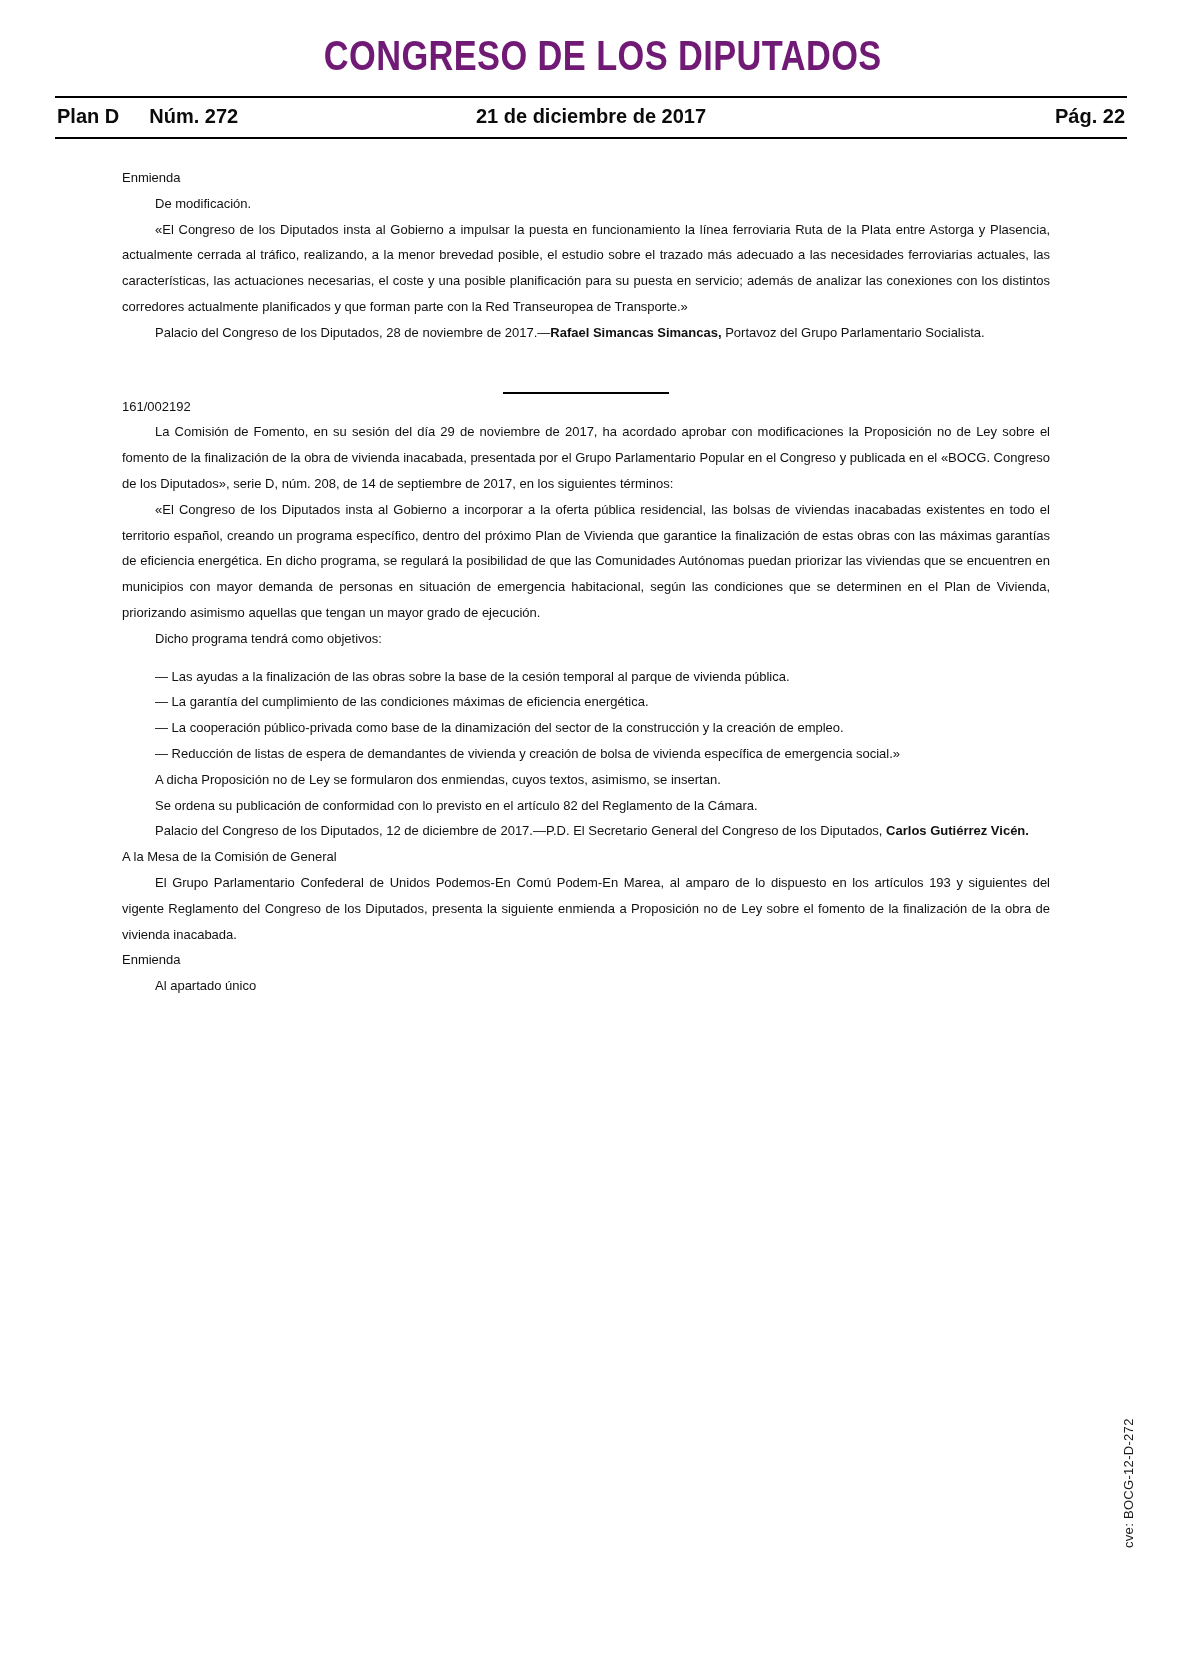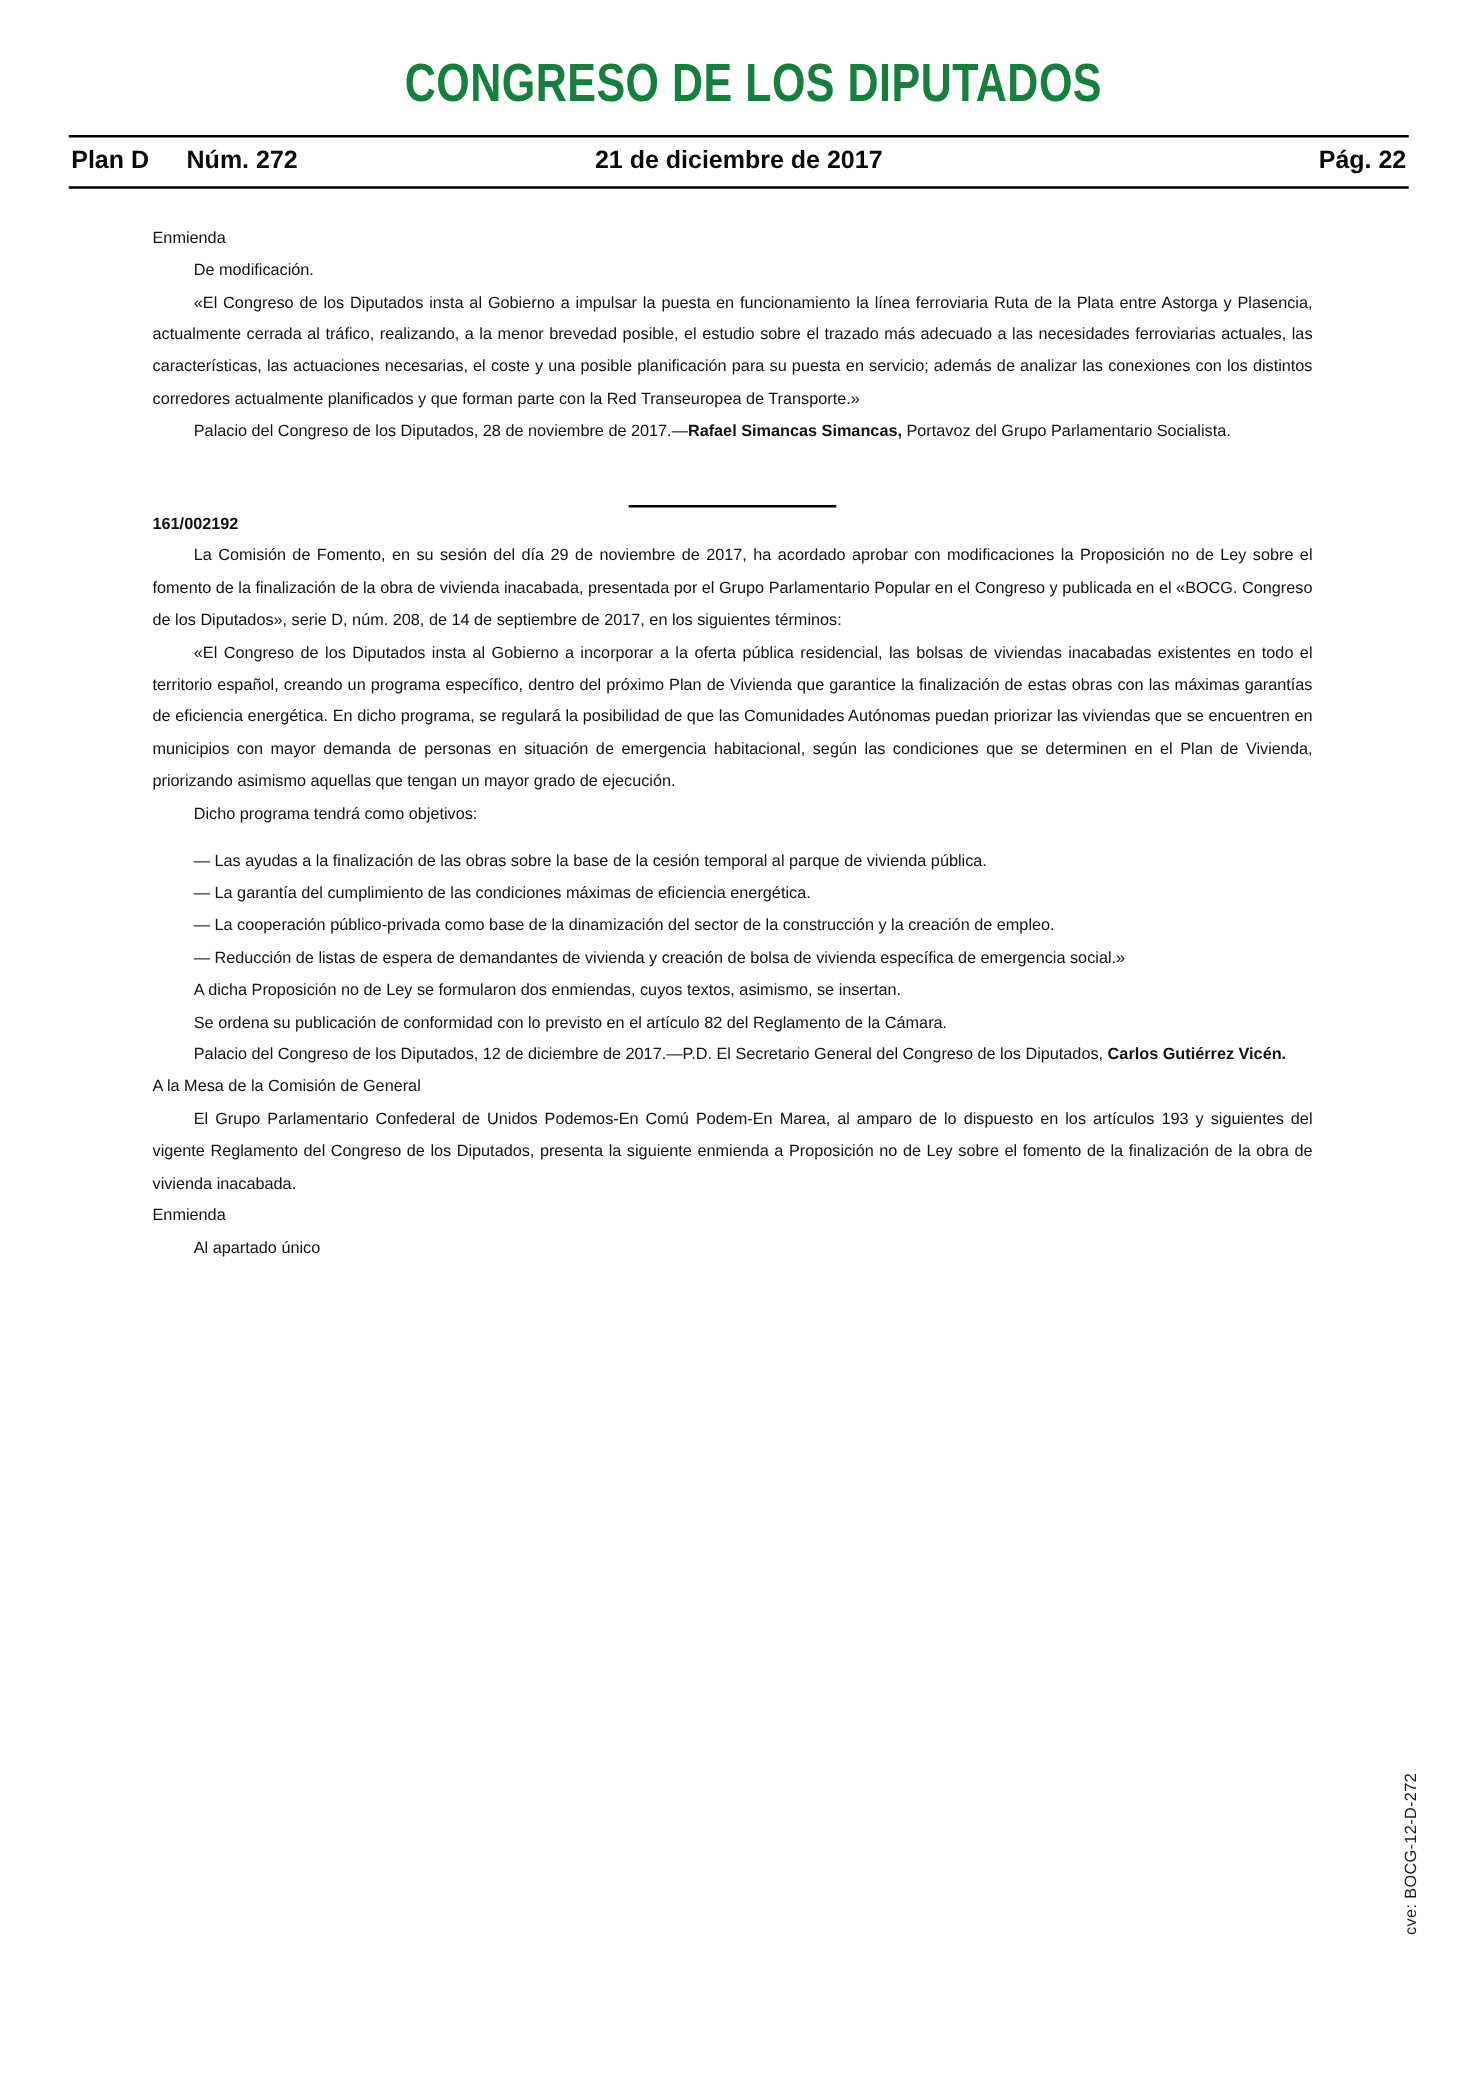--- a/index.html
+++ b/index.html
@@ -7,21 +7,21 @@
   body {
     width:1180px; height:1669px; position:relative; overflow:hidden;
     font-family:"Liberation Sans","DejaVu Sans",sans-serif; color:#0d0d0d;
   }
   .page { position:absolute; inset:0; background:#fff; }
 
   
   .header { padding-top:32px; text-align:center; }
   .condense { display:inline-block; transform:scaleX(0.80); transform-origin:50% 50%; white-space:nowrap; }
   .bulletin-title { font-size:34px; font-weight:bold; line-height:38px; color:#8d8d8d; letter-spacing:0.5px; }
-  .organ-title   { font-size:43px; font-weight:bold; line-height:46px; color:#15803d; margin-top:12px; letter-spacing:0.5px;padding-left:26px; }
+  .organ-title   { font-size:43px; font-weight:bold; line-height:46px; color:#701a75; letter-spacing:0.5px;padding-left:26px; }
 
   .meta-band {
     margin:18px 53px 0 55px;
     border-top:2.5px solid #000; border-bottom:2.5px solid #000;
     padding:7px 2px 9px 2px;
     display:flex; align-items:baseline;
     font-weight:bold; font-size:20px; color:#0b0b0b;
   }
   .meta-left  { flex:1; display:flex; gap:30px; }
   .meta-date  { flex:0 0 auto; text-align:center; }
@@ -31,21 +31,21 @@
   .content {
     margin:26px 130px 0 122px;
     font-size:13px; line-height:25.8px; color:#111;
   }
   .content p { margin:0; }
   .blk      { margin-top:12px; }
   .first    { margin-top:0; }
   .para     { text-align:justify; text-indent:33px; }
   .indent   { text-indent:33px; }
   .tight    { margin-top:0; }
-  .ref      { font-weight:bold; margin-top:42px; }
+  .ref      { font-weight:normal; margin-top:42px; }
   .big-gap  { margin-top:42px; }
   .bold     { font-weight:bold; }
 
   .divider {
     width:166px; height:0; border-top:2px solid #000;
     margin:46px auto 0 auto;
   }
 
   
   .cve {

